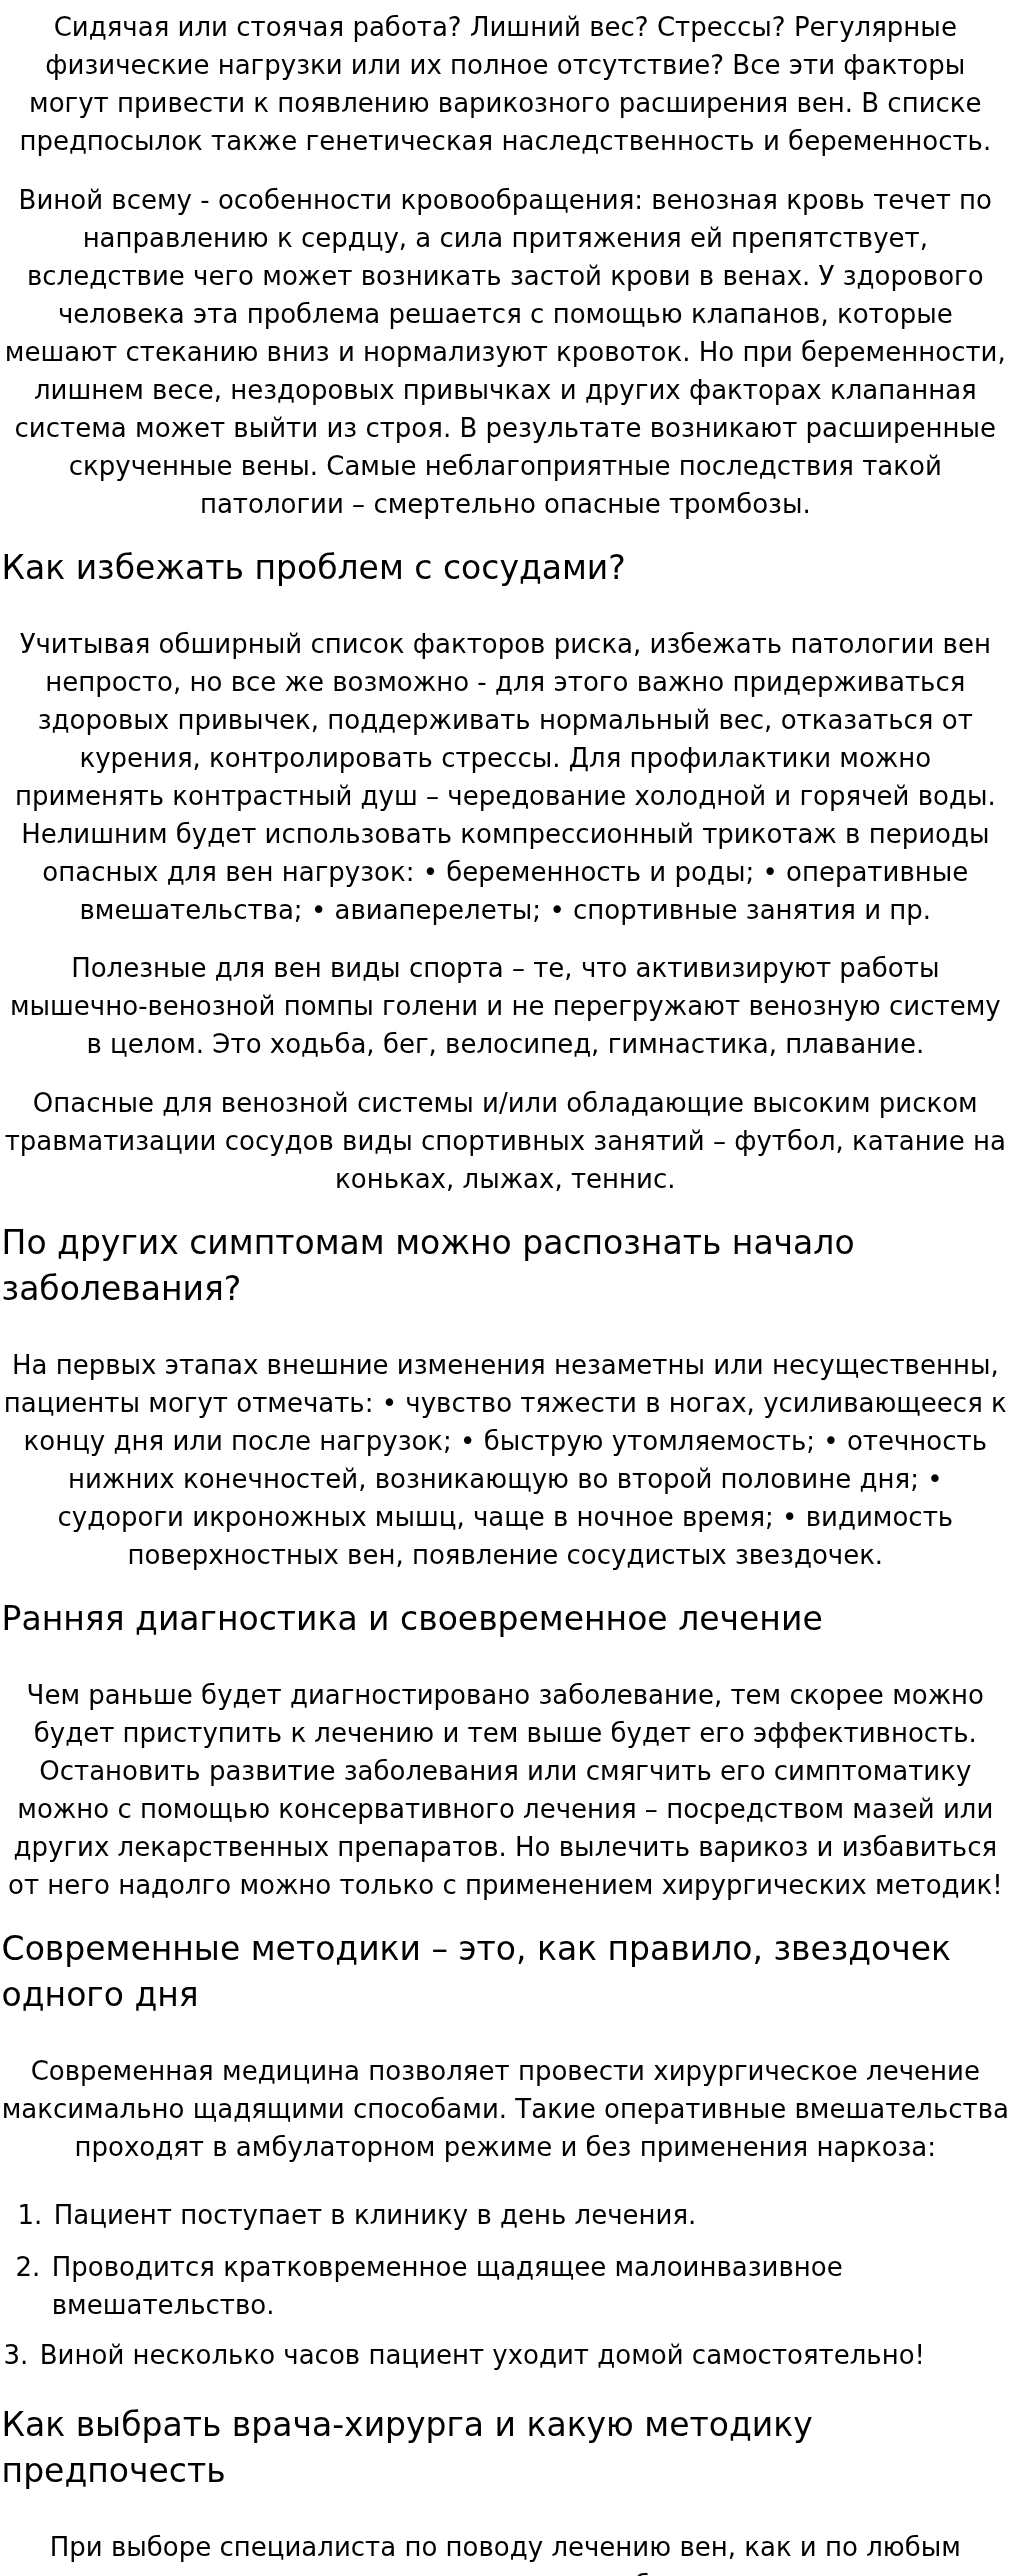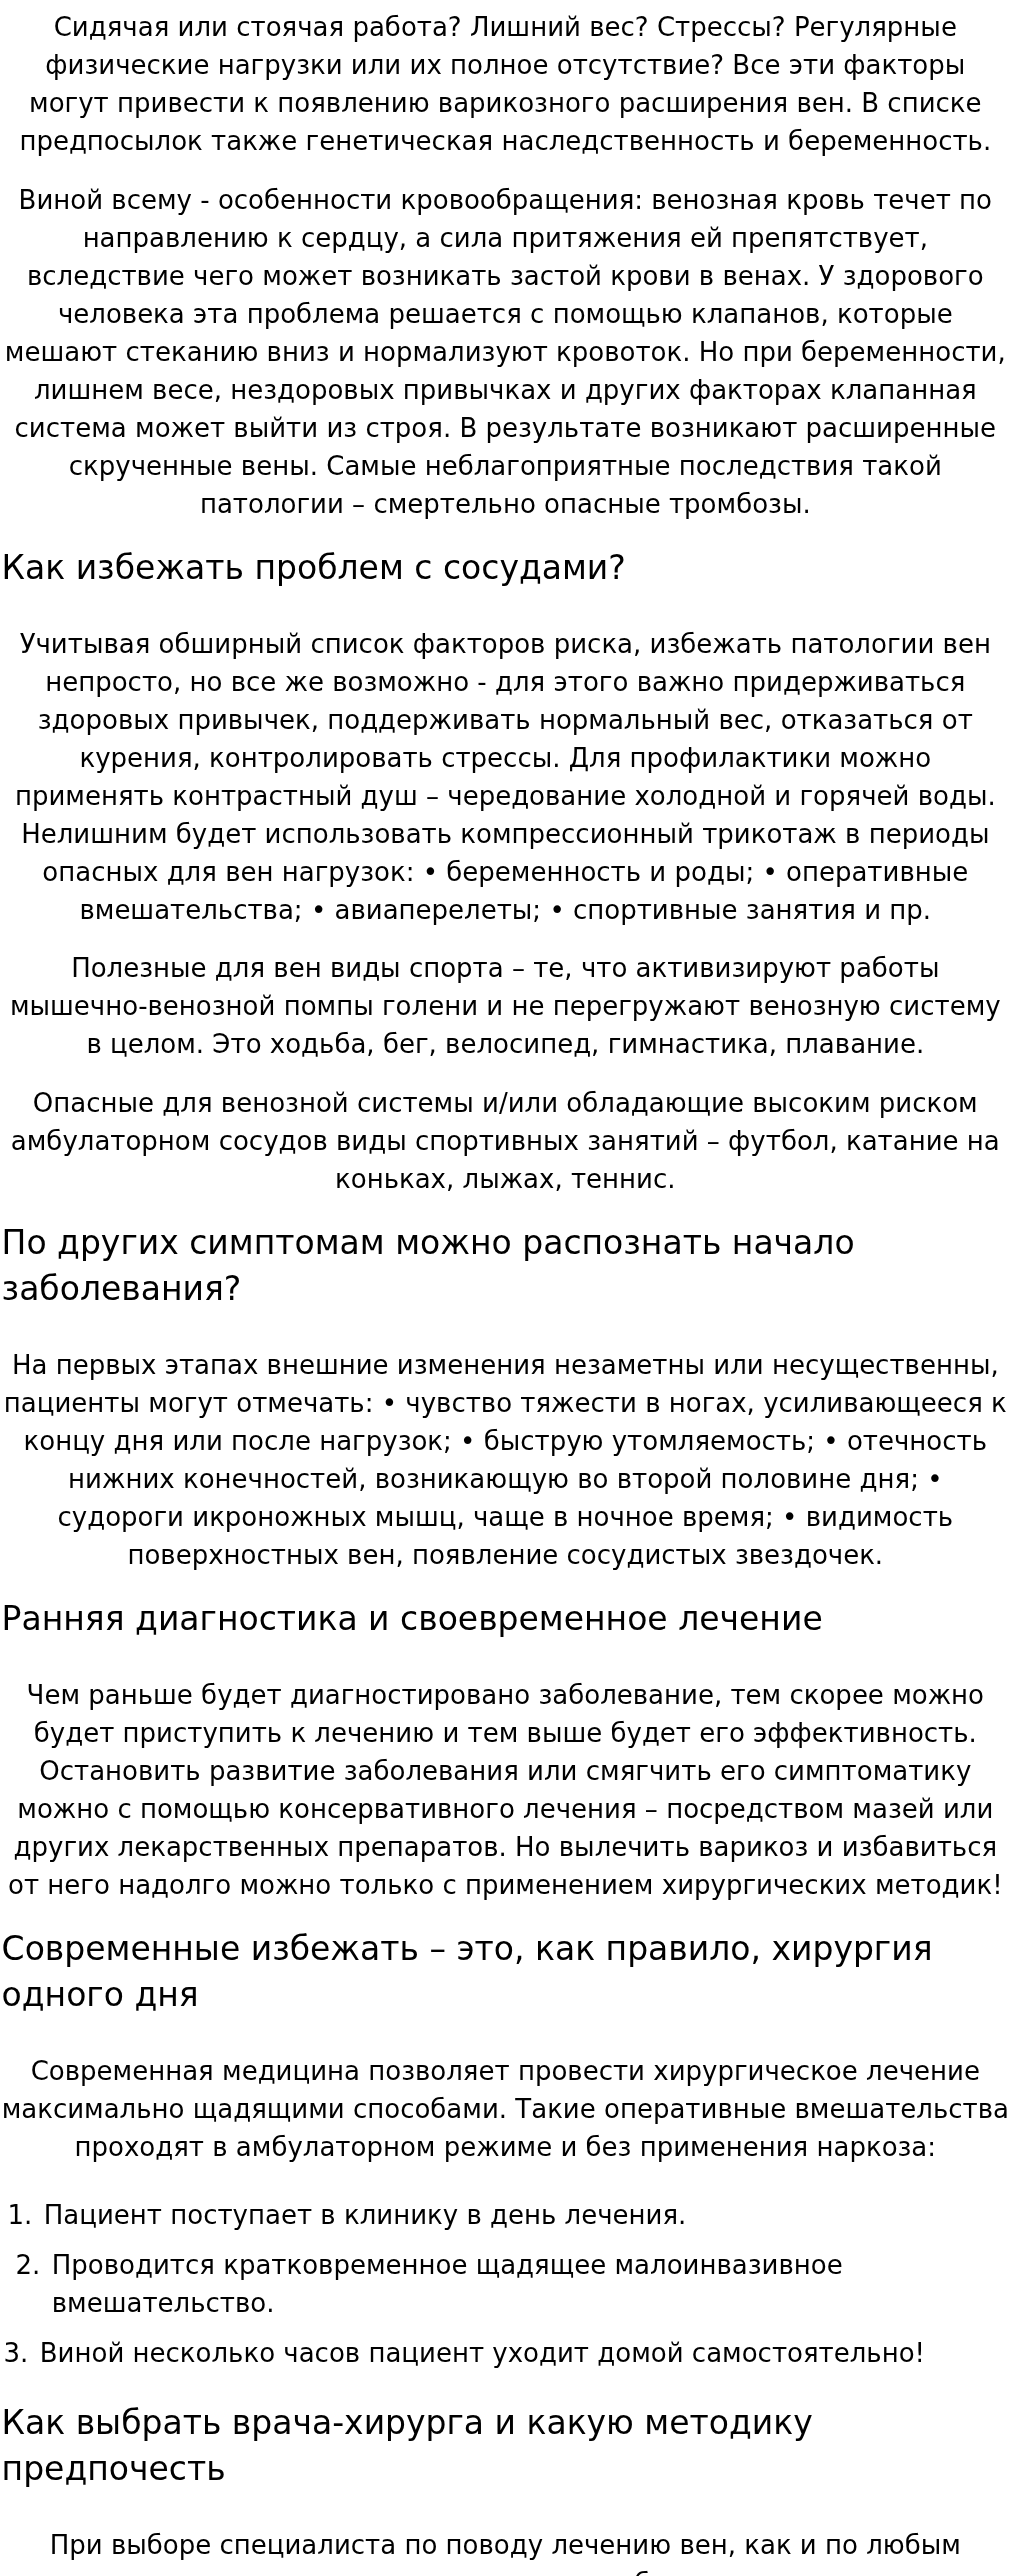--- a/index.html
+++ b/index.html
@@ -50,36 +50,36 @@
   <p class="body-text">Сидячая или стоячая работа? Лишний вес? Стрессы? Регулярные физические нагрузки или их полное отсутствие? Все эти факторы могут привести к появлению варикозного расширения вен. В списке предпосылок также генетическая наследственность и беременность.</p>
 
   <p class="body-text">Виной всему - особенности кровообращения: венозная кровь течет по направлению к сердцу, а сила притяжения ей препятствует, вследствие чего может возникать застой крови в венах. У здорового человека эта проблема решается с помощью клапанов, которые мешают стеканию вниз и нормализуют кровоток. Но при беременности, лишнем весе, нездоровых привычках и других факторах клапанная система может выйти из строя. В результате возникают расширенные скрученные вены. Самые неблагоприятные последствия такой патологии – смертельно опасные тромбозы.</p>
 
   <h2 class="section-heading">Как избежать проблем с сосудами?</h2>
 
   <p class="body-text">Учитывая обширный список факторов риска, избежать патологии вен непросто, но все же возможно - для этого важно придерживаться здоровых привычек, поддерживать нормальный вес, отказаться от курения, контролировать стрессы. Для профилактики можно применять контрастный душ – чередование холодной и горячей воды. Нелишним будет использовать компрессионный трикотаж в периоды опасных для вен нагрузок: • беременность и роды; • оперативные вмешательства; • авиаперелеты; • спортивные занятия и пр.</p>
 
   <p class="body-text">Полезные для вен виды спорта – те, что активизируют работы мышечно-венозной помпы голени и не перегружают венозную систему в целом. Это ходьба, бег, велосипед, гимнастика, плавание.</p>
 
-  <p class="body-text">Опасные для венозной системы и/или обладающие высоким риском амбулаторном сосудов виды спортивных занятий – футбол, катание на коньках, лыжах, теннис.</p>
+  <p class="body-text">Опасные для венозной системы и/или обладающие высоким риском травматизации сосудов виды спортивных занятий – футбол, катание на коньках, лыжах, теннис.</p>
 
   <h2 class="section-heading">По других симптомам можно распознать начало заболевания?</h2>
 
   <p class="body-text">На первых этапах внешние изменения незаметны или несущественны, пациенты могут отмечать: • чувство тяжести в ногах, усиливающееся к концу дня или после нагрузок; • быструю утомляемость; • отечность нижних конечностей, возникающую во второй половине дня; • судороги икроножных мышц, чаще в ночное время; • видимость поверхностных вен, появление сосудистых звездочек.</p>
 
   <h2 class="section-heading">Ранняя диагностика и своевременное лечение</h2>
 
   <p class="body-text">Чем раньше будет диагностировано заболевание, тем скорее можно будет приступить к лечению и тем выше будет его эффективность. Остановить развитие заболевания или смягчить его симптоматику можно с помощью консервативного лечения – посредством мазей или других лекарственных препаратов. Но вылечить варикоз и избавиться от него надолго можно только с применением хирургических методик!</p>
 
-  <h2 class="section-heading">Современные избежать – это, как правило, хирургия одного дня</h2>
+  <h2 class="section-heading">Современные методики – это, как правило, звездочек одного дня</h2>
 
   <p class="body-text">Современная медицина позволяет провести хирургическое лечение максимально щадящими способами. Такие оперативные вмешательства проходят в амбулаторном режиме и без применения наркоза:</p>
 
   <ol class="steps-list">
-    <li class="body-text" style="margin:4px;">Пациент поступает в клинику в день лечения.</li>
+    <li class="body-text" style="margin:14px;">Пациент поступает в клинику в день лечения.</li>
     <li class="body-text" style="margin:12px;">Проводится кратковременное щадящее малоинвазивное вмешательство.</li>
     <li class="body-text" style="margin:0;">Виной несколько часов пациент уходит домой самостоятельно!</li>
   </ol>
 
   <h2 class="section-heading">Как выбрать врача-хирурга и какую методику предпочесть</h2>
 
   <p class="body-text">При выборе специалиста по поводу лечению вен, как и по любым другим видам вмешательств, следует обратить внимание на квалификацию врача, его опыт, а также спектр выполняемых вмешательств. Врач с квалификацией по сосудистой хирургии сможет комплексно оценить любую сосудистую патологию: будь то варикозное расширение, тромбоз глубоких вен, тромбофлебит поверхностных вен, заболевание магистральных артерий или патология аорты. Он же сможет при необходимости и провести хирургическую операцию любого уровня сложности - ведь в ежедневной практике ангиохирурга помимо щадящих вмешательств встречаются открытые операции на глубоких венах и интервенционные вмешательства. Для выбора наиболее подходящей методики лечения каждому пациенту необходимо пройти консультацию врача и дуплексное исследование вен или артерий. В идеале врач сосудистый хирург сам выполняет допплерографию на приеме. Выбор методики осуществляет специалист, опираясь на полученные данные осмотра или исследования.</p>
 
 </main>
 

